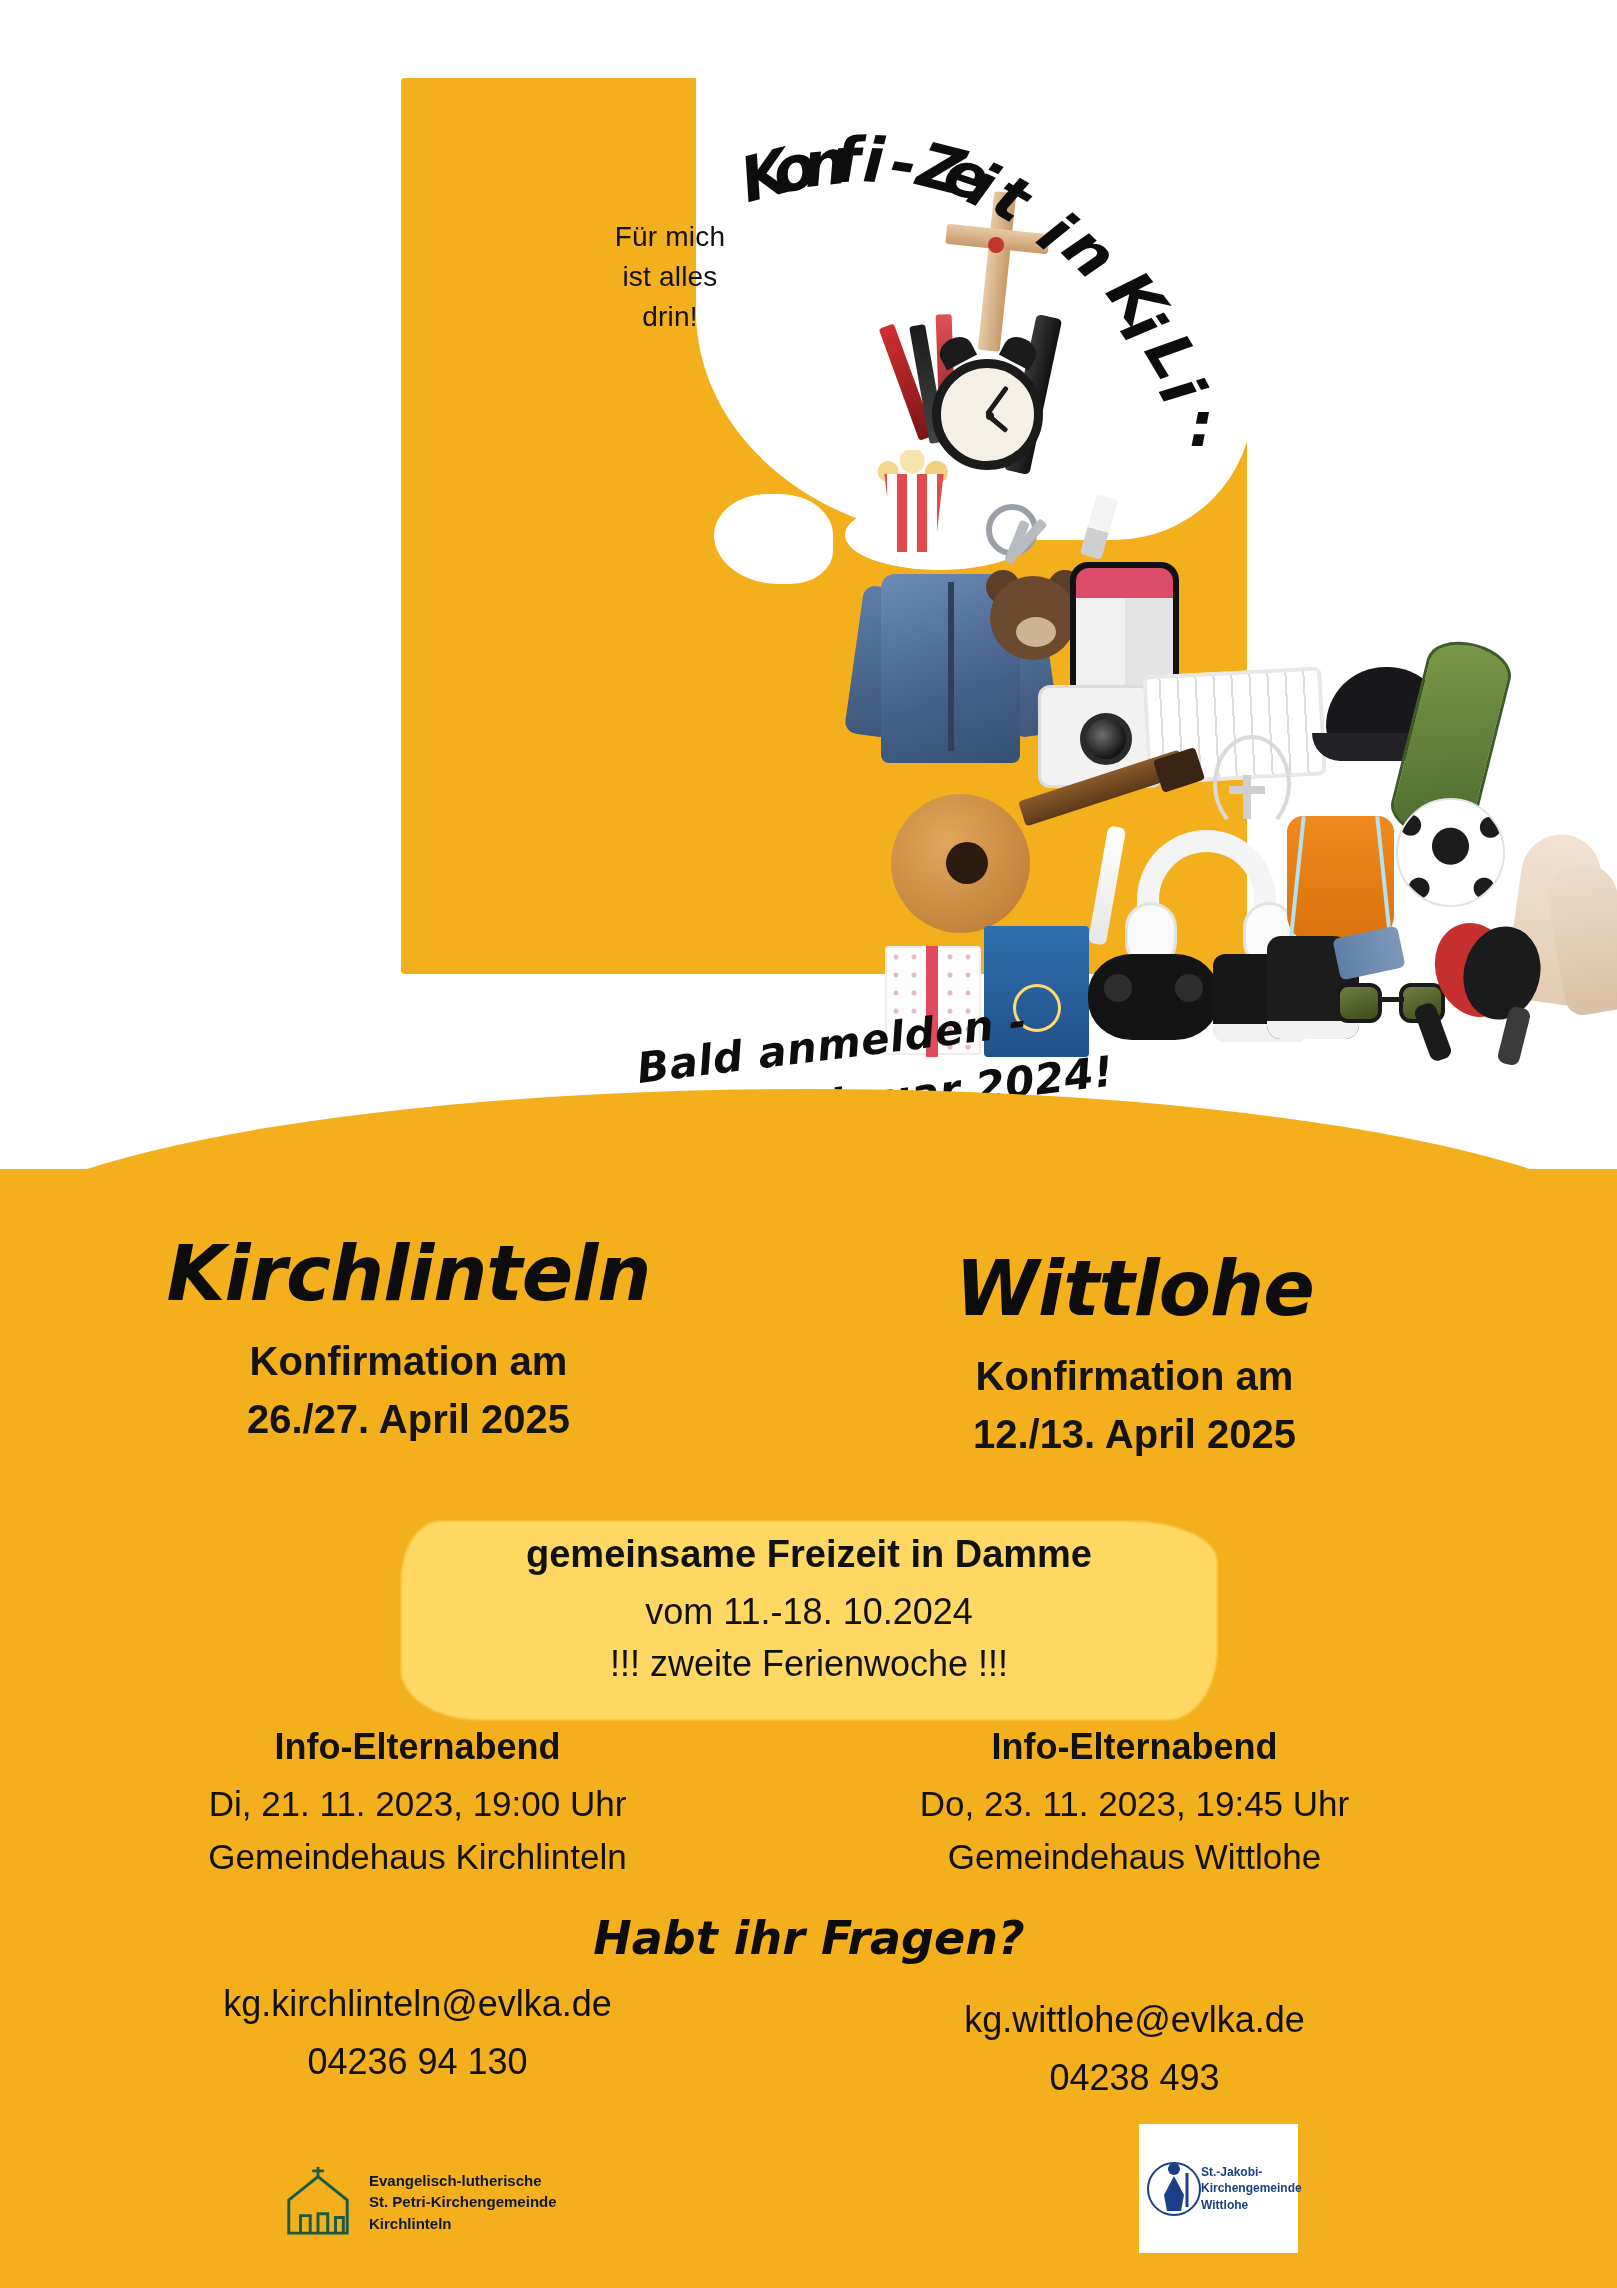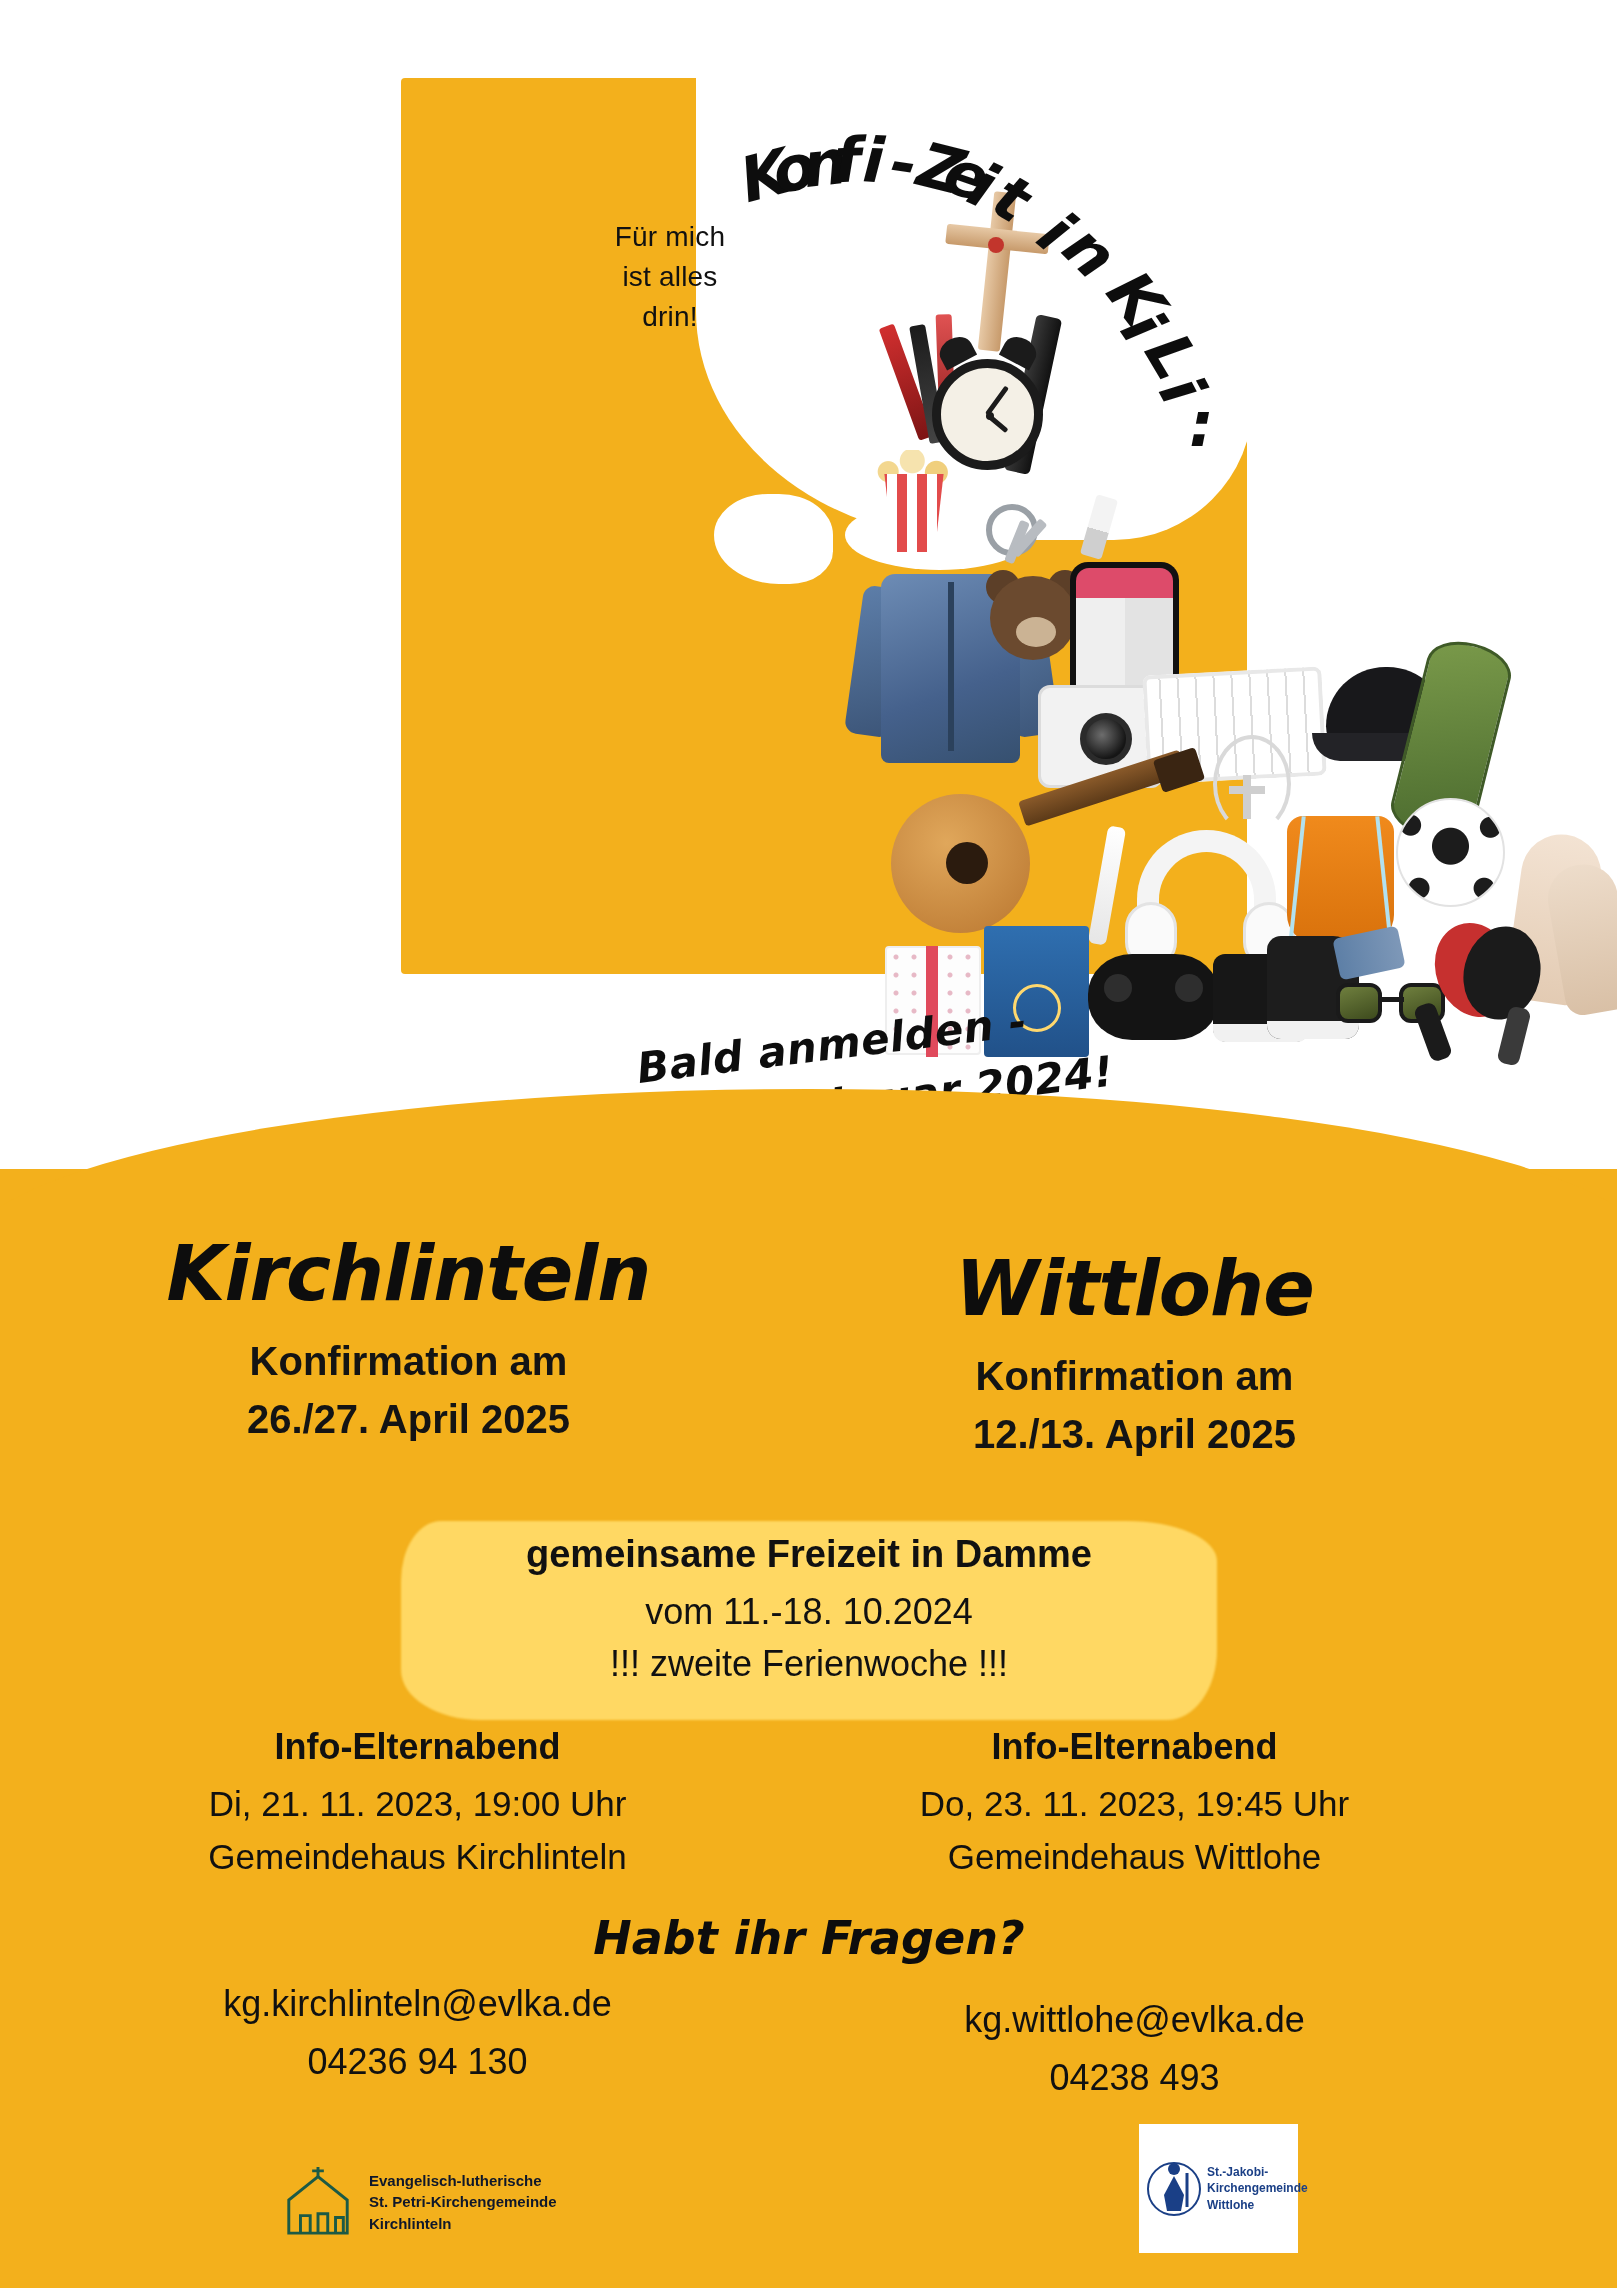--- a/index.html
+++ b/index.html
@@ -534,21 +534,21 @@
   
   .logo-left {
     position: absolute; left: 279px; top: 985px; width: 328px; height: 96px;
     display: flex; align-items: center; gap: 12px;
   }
   .logo-left-mark { width: 78px; height: 74px; flex: 0 0 auto; }
   .logo-left-text { font-size: 15px; font-weight: 700; color: #0f172a; line-height: 1.42; }
 
   .logo-right {
     position: absolute; left: 1139px; top: 955px; width: 159px; height: 129px;
-    background: #ffffff; display:flex; align-items:center; justify-content:flex-start; gap:6px;
+    background: #ffffff; display:flex; align-items:center; justify-content:flex-start; 
     padding: 6px 8px; box-sizing: border-box;
   }
   .logo-right-mark { width: 54px; height: 80px; flex: 0 0 auto; }
   .logo-right-text { font-size: 12px; font-weight: 700; color: #1a3f86; line-height: 1.35; }
 </style>
 </head>
 <body>
 
 <div class="poster">
 

